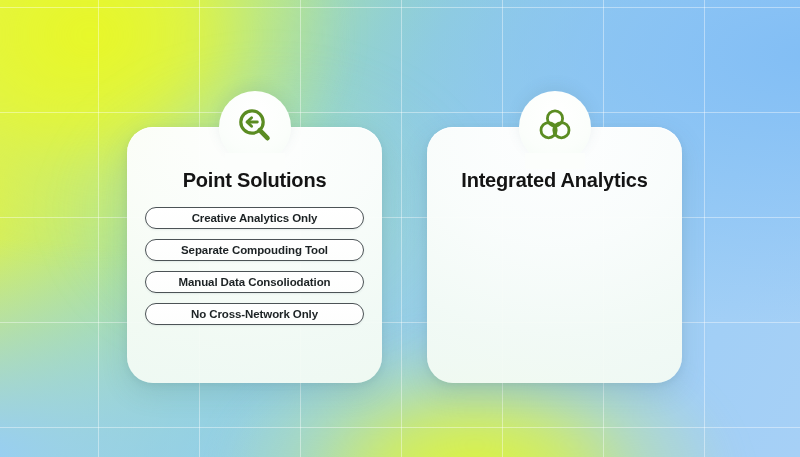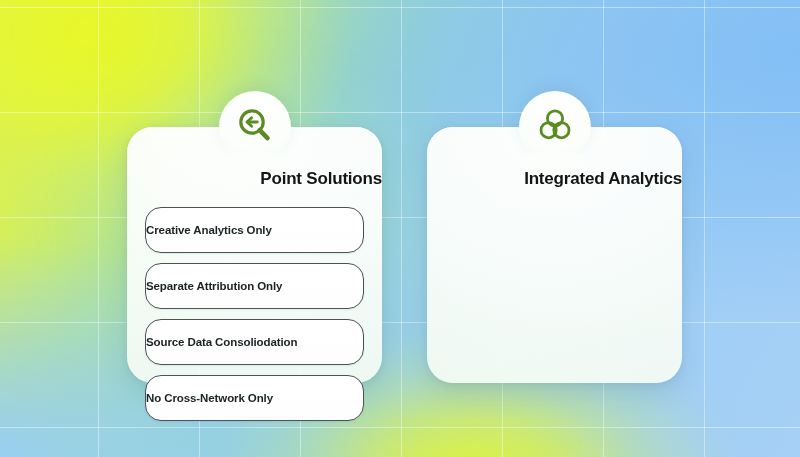--- a/index.html
+++ b/index.html
@@ -139,44 +139,45 @@
     position: relative;
     z-index: 2;
     margin-top: -4px;
   }
 
   .card-title {
     position: absolute;
     top: 42px;
     left: 0;
     right: 0;
-    text-align: right;
-    font-size: 17px;
+    text-align: center;
+    font-size: 20px;
     font-weight: bold;
     color: #141414;
     letter-spacing: -0.2px;
   }
 
   .pill-list {
     position: absolute;
     left: 18px;
     right: 18px;
     top: 80px;
     display: flex;
     flex-direction: column;
     gap: 10px;
   }
 
   .pill {
-    height: 46px;
+    height: 22px;
     border-radius: 16px;
     border: 1px solid #4c5356;
     background: linear-gradient(180deg, #ffffff 0%, #fdfefd 100%);
     display: flex;
     align-items: center;
+    justify-content: center;
     box-shadow: 0 1px 2px rgba(60,90,100,0.10);
     box-sizing: border-box;
   }
   .pill-label {
     font-size: 11.5px;
     font-weight: bold;
     color: #1c2224;
     letter-spacing: -0.1px;
     white-space: nowrap;
   }
@@ -206,24 +207,24 @@
         </svg>
       </div>
 
       <div class="card-title">Point Solutions</div>
 
       <div class="pill-list">
         <div class="pill">
           <span class="pill-label">Creative Analytics Only</span>
         </div>
         <div class="pill">
-          <span class="pill-label">Separate Attribution Only</span>
-        </div>
-        <div class="pill">
-          <span class="pill-label">Source Data Consoliodation</span>
+          <span class="pill-label">Separate Compouding Tool</span>
+        </div>
+        <div class="pill">
+          <span class="pill-label">Manual Data Consoliodation</span>
         </div>
         <div class="pill">
           <span class="pill-label">No Cross-Network Only</span>
         </div>
       </div>
     </div>
 
     <div class="card right">
 
       <div class="icon-bump">

